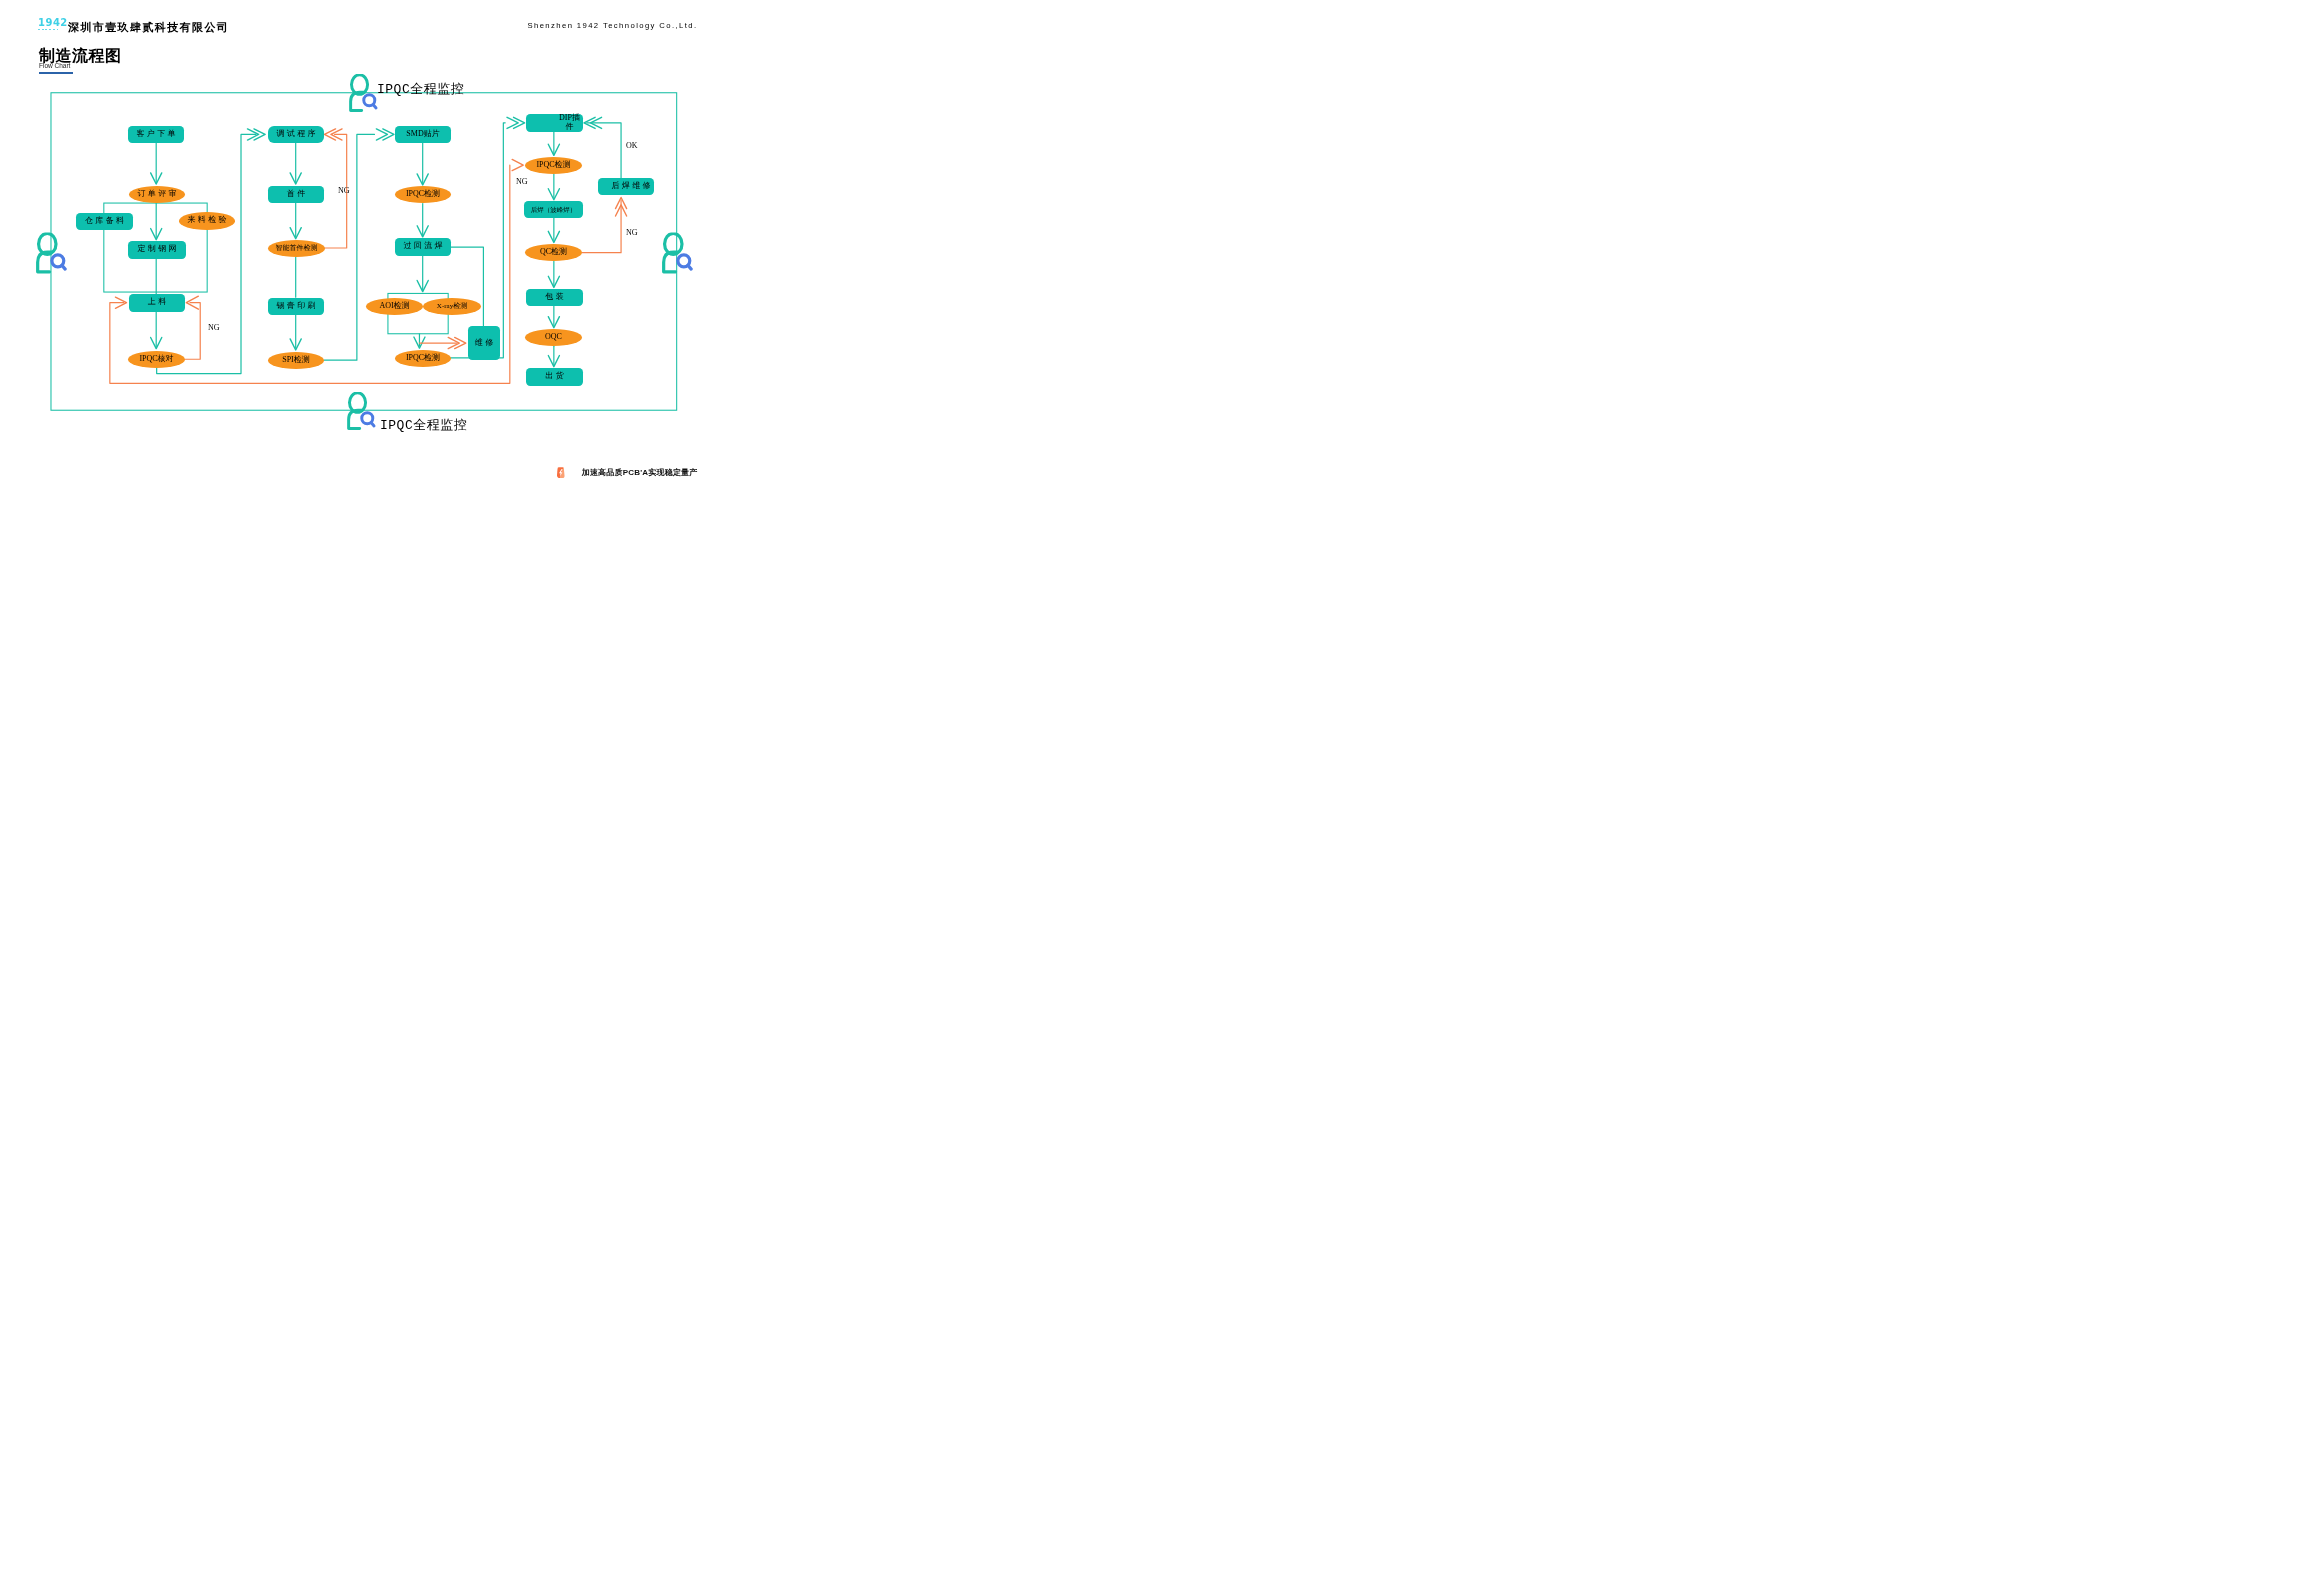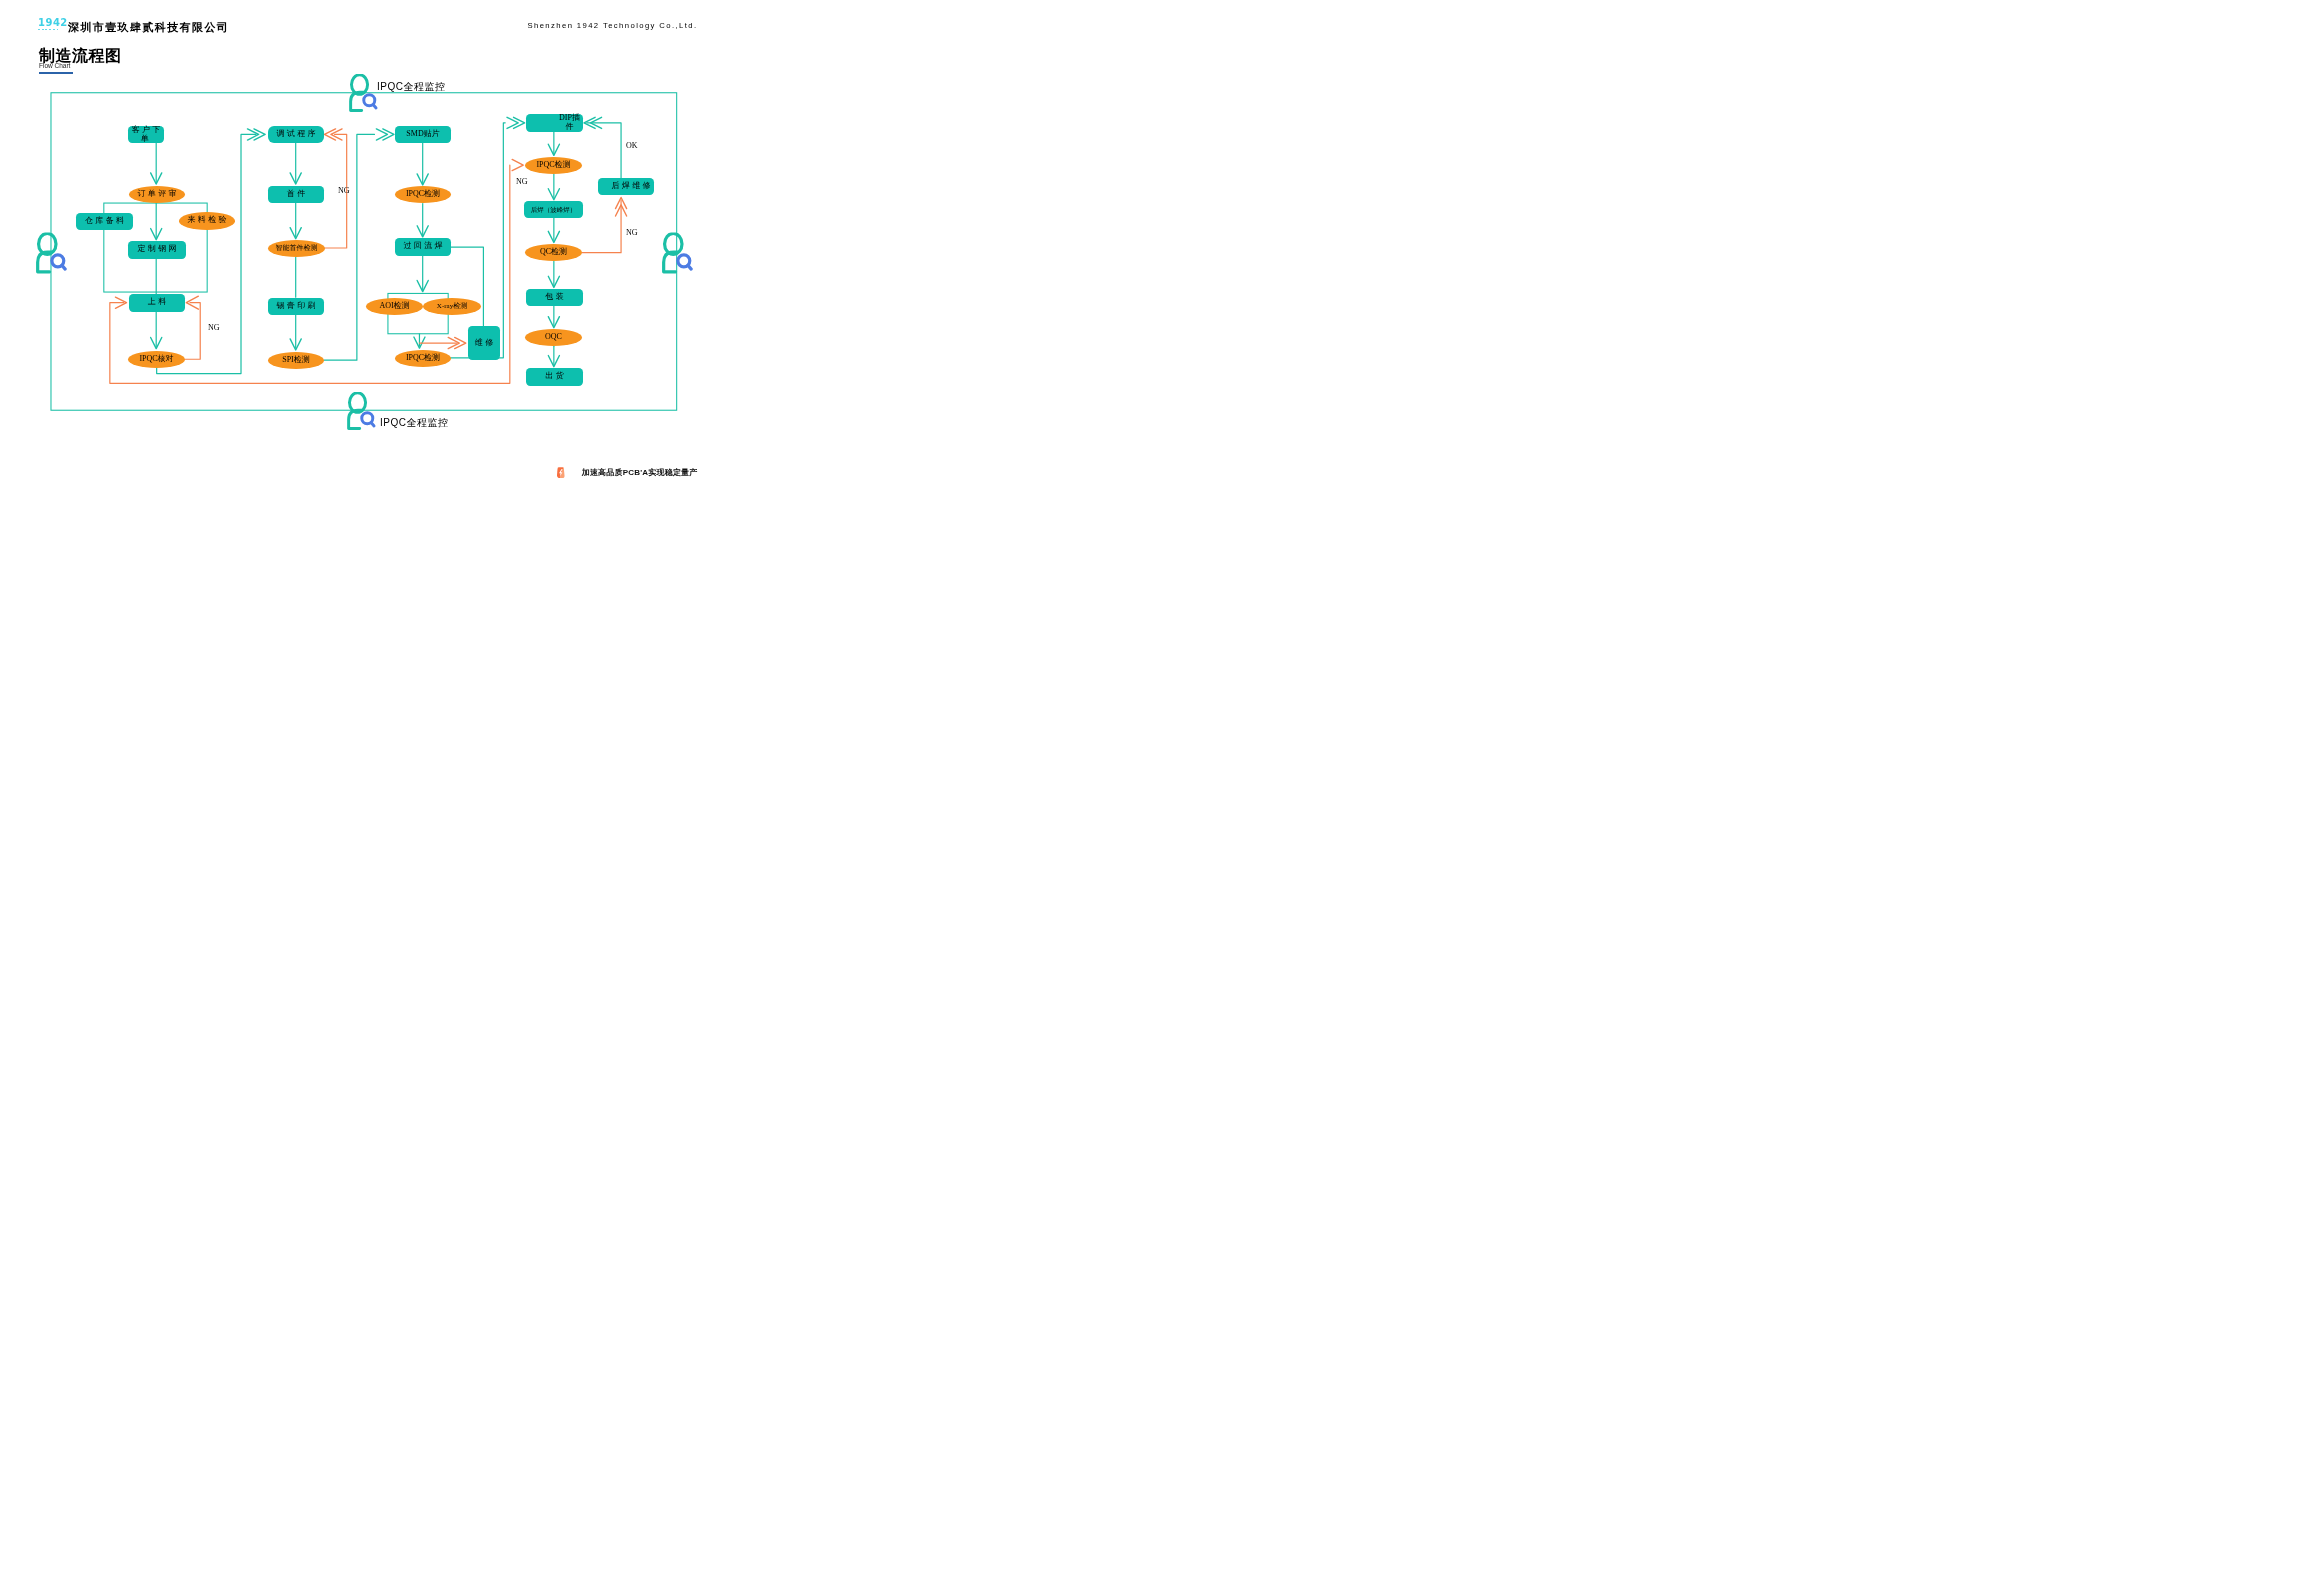--- a/index.html
+++ b/index.html
@@ -58,22 +58,22 @@
   .ellipse{background:var(--orange-fill);border-radius:50%;}
   .tight{letter-spacing:0;text-indent:0;}
   .fs15{font-size:7px;}
   .fs14{font-size:6.5px;}
   
   .edge-label{
     position:absolute;z-index:3;font-family:"Liberation Serif","DejaVu Serif",serif;
     font-size:8px;color:#000;
   }
   .monitor-label{
-    position:absolute;z-index:3;font-family:Liberation Sans, sans-serif;
-    font-size:10px;color:#000;letter-spacing:0.5px;
+    position:absolute;z-index:3;font-family:Liberation Mono, monospace;
+    font-size:13px;color:#000;letter-spacing:0.5px;
   }
   .person{position:absolute;z-index:3;}
   
   .tagline{
     position:absolute;right:19.5px;top:467px;z-index:3;
     display:flex;align-items:flex-end;gap:17px;
     font-size:8px;font-weight:600;color:#111;letter-spacing:0.2px;
   }
   .bolt-badge{
     width:8px;height:10.7px;border-radius:1.9px 1.9px 2.8px 2.8px;
@@ -174,21 +174,21 @@
       <path class="ch so" d="M738 278 L714 290 L738 302"></path>
     <path class="so w" d="M905 740 H985"></path>
     <path class="ch so" d="M967 728 L991 740 L967 752"></path>
       <path class="ch so" d="M981 728 L1005 740 L981 752"></path>
     <path class="so w" d="M1256 545 H1340 V432"></path>
     <path class="ch so" d="M1328 450 L1340 426 L1352 450"></path>
       <path class="ch so" d="M1328 466 L1340 442 L1352 466"></path>
   </g>
 </svg>
 
-<div class="node rect" style="left:128px;top:126px;width:36px;height:17px;">客户下单</div>
+<div class="node rect" style="left:128px;top:126px;width:56px;height:17px;">客户下单</div>
 <div class="node ellipse" style="left:129px;top:186px;width:56px;height:17px;">订单评审</div>
 <div class="node rect" style="left:76px;top:213px;width:57px;height:17px;">仓库备料</div>
 <div class="node ellipse" style="left:179px;top:212px;width:56px;height:17.6px;">来料检验</div>
 <div class="node rect" style="left:128px;top:241px;width:58px;height:17.6px;">定制钢网</div>
 <div class="node rect" style="left:129px;top:294px;width:56px;height:17.6px;">上料</div>
 <div class="node ellipse tight" style="left:128px;top:351px;width:57px;height:17px;">IPQC核对</div>
 
 <div class="node rect" style="left:268px;top:126px;width:56px;height:17px;border-radius:6px;">调试程序</div>
 <div class="node rect" style="left:268px;top:186px;width:56px;height:17px;">首件</div>
 <div class="node ellipse tight fs15" style="left:268px;top:240px;width:57px;height:17px;">智能首件检测</div>

